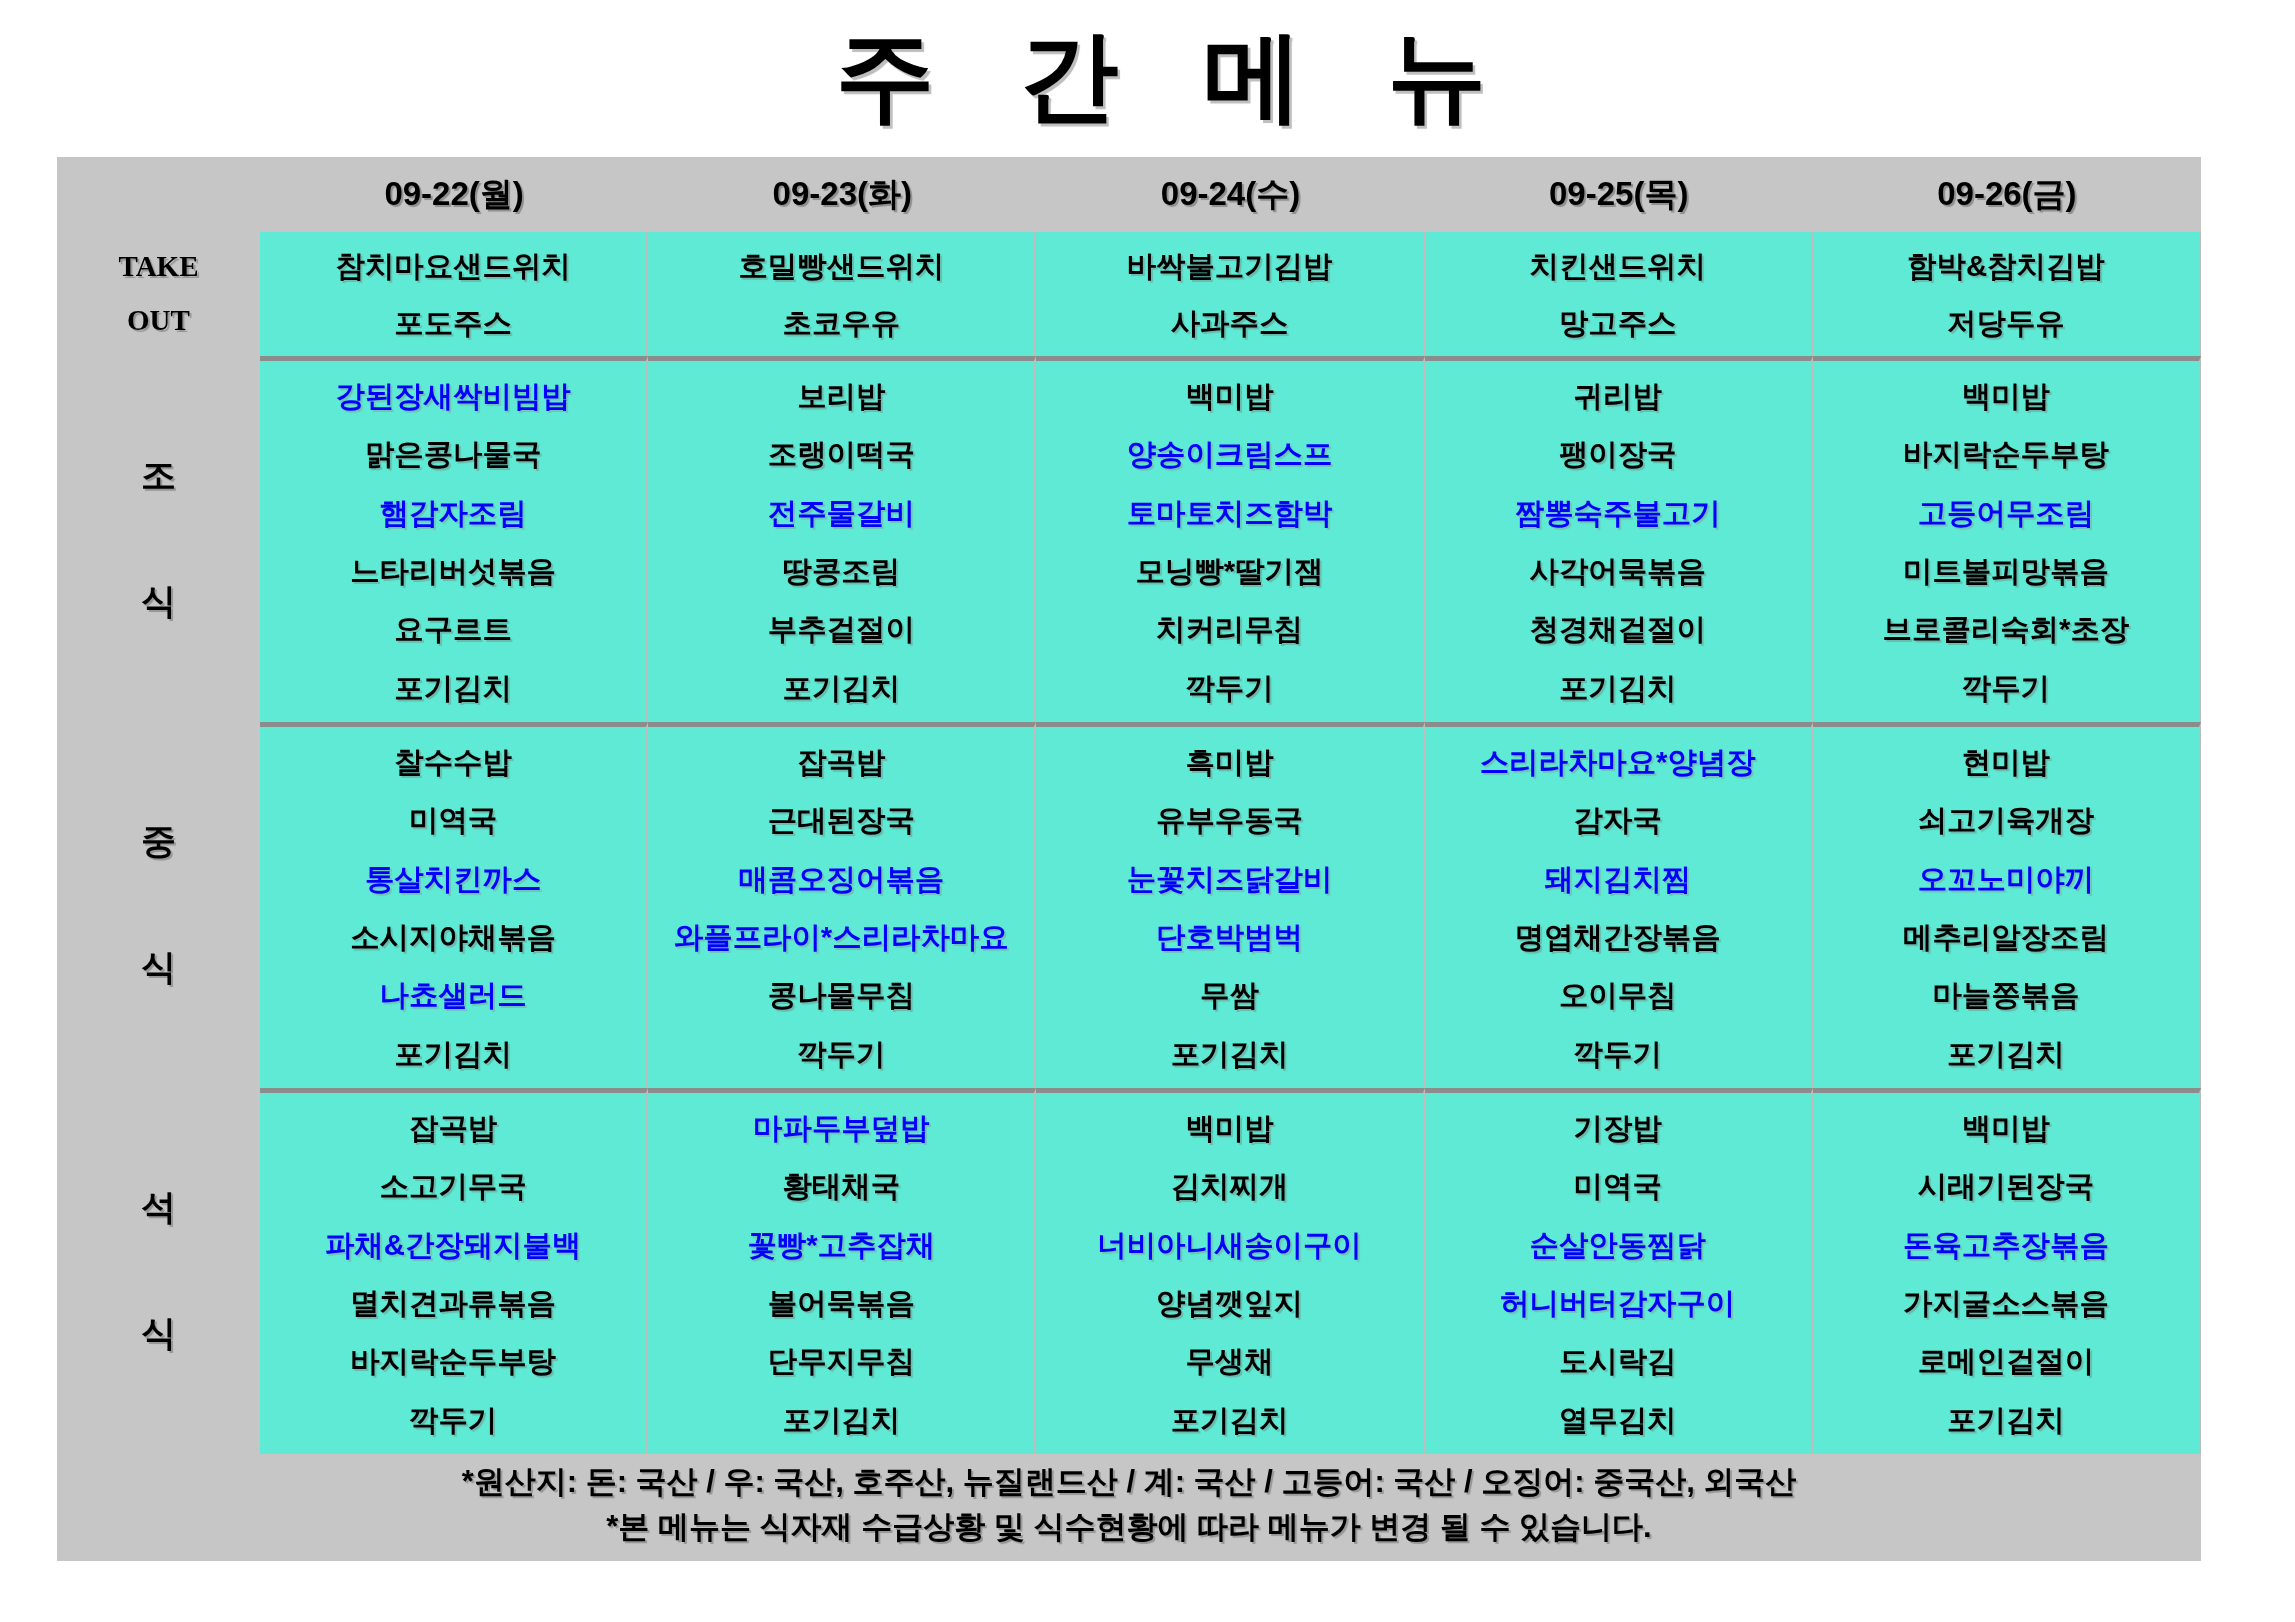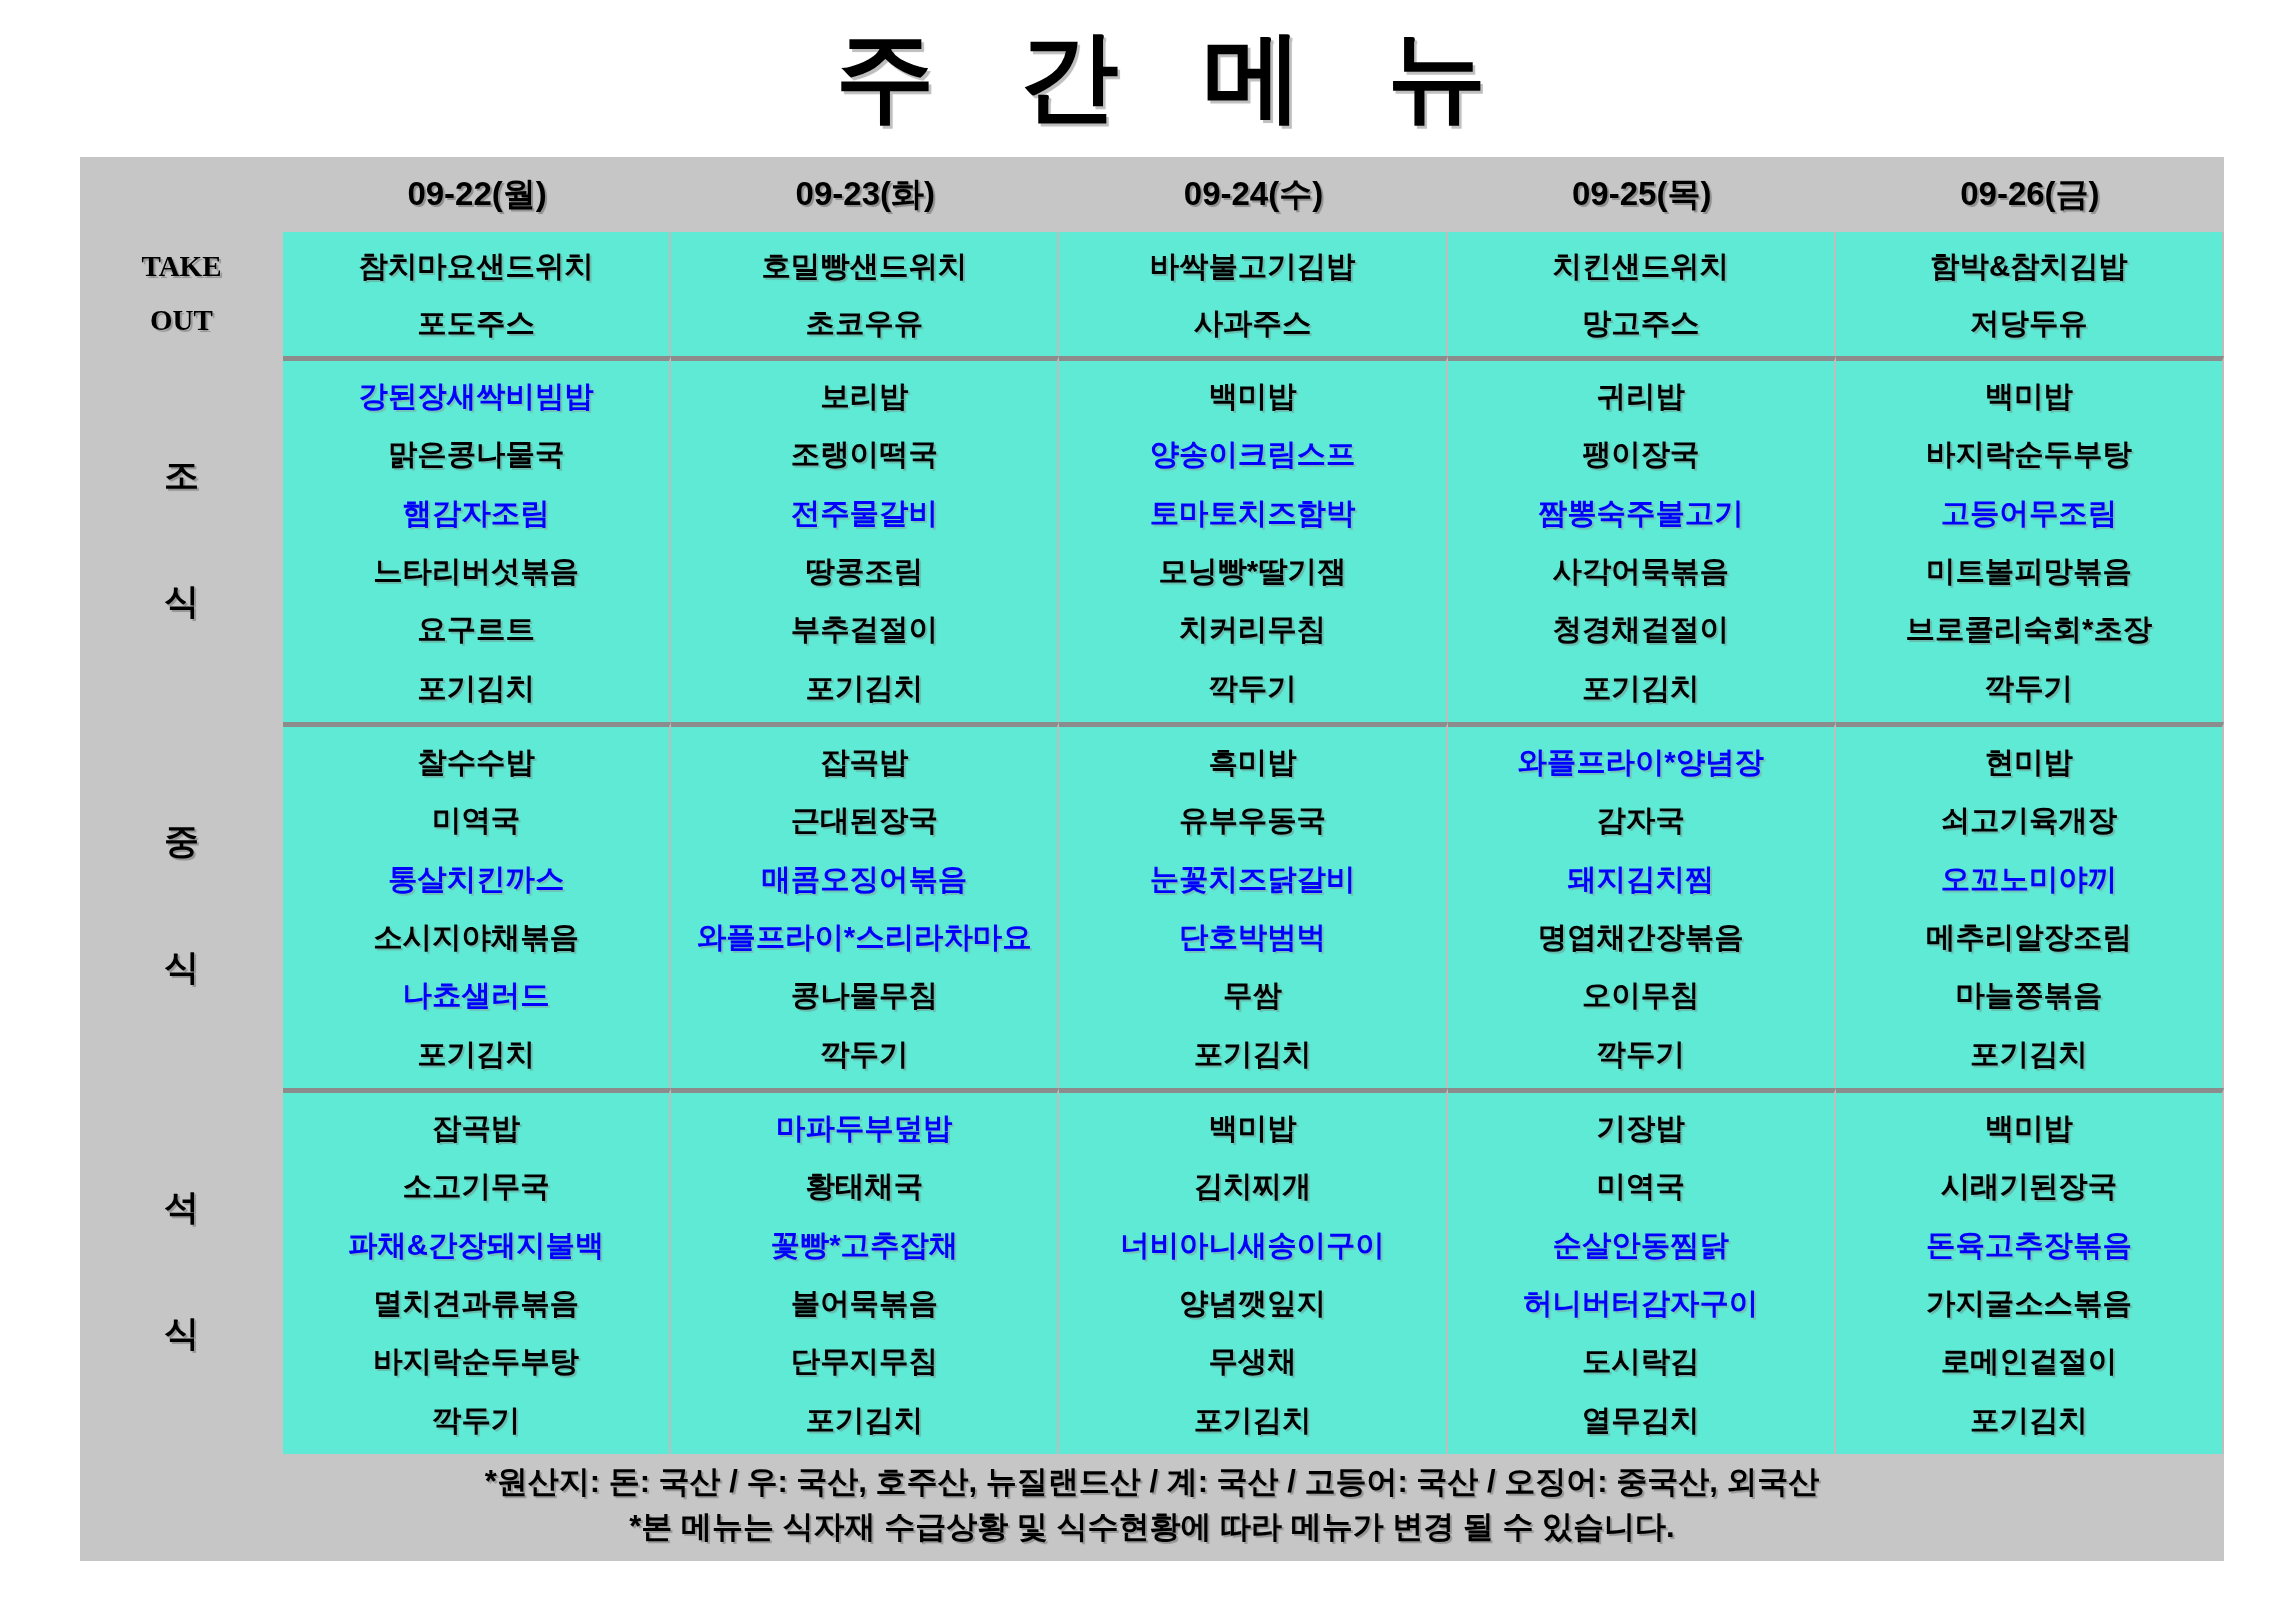--- a/index.html
+++ b/index.html
@@ -14,21 +14,21 @@
     --cellborder:#bdbdbd;
     --hl:#0000ff;
   }
   #title{
     position:absolute;top:11.8px;left:16px;width:100%;height:131px;
     display:flex;align-items:center;justify-content:center;
     font-size:99px;letter-spacing:5.2px;word-spacing:47px;
     text-shadow:2.6px 2.6px 0.7px rgba(110,110,110,0.45);
   }
   #menu-table{
-    position:absolute;left:80px;top:157px;width:2144px;height:1406px;
+    position:absolute;left:57px;top:157px;width:2144px;height:1406px;
     display:grid;
     grid-template-columns:203px repeat(5,1fr);
     grid-template-rows:75px 124px 366px 366px 366px 107px;
   }
   #menu-table > div{box-sizing:border-box;}
   .band{background:var(--band);}
   .date-cell{
     display:flex;align-items:center;justify-content:center;
     font-size:33px;text-shadow:2px 2px 0.7px rgba(90,90,90,0.5);
   }
@@ -160,21 +160,21 @@
     </div>
   <div class="day-cell sep-top">
       <div class="menu-item">흑미밥</div>
       <div class="menu-item">유부우동국</div>
       <div class="menu-item hl">눈꽃치즈닭갈비</div>
       <div class="menu-item hl">단호박범벅</div>
       <div class="menu-item">무쌈</div>
       <div class="menu-item">포기김치</div>
     </div>
   <div class="day-cell sep-top">
-      <div class="menu-item hl">와플프라이*양념장</div>
+      <div class="menu-item hl">스리라차마요*양념장</div>
       <div class="menu-item">감자국</div>
       <div class="menu-item hl">돼지김치찜</div>
       <div class="menu-item">명엽채간장볶음</div>
       <div class="menu-item">오이무침</div>
       <div class="menu-item">깍두기</div>
     </div>
   <div class="day-cell sep-top">
       <div class="menu-item">현미밥</div>
       <div class="menu-item">쇠고기육개장</div>
       <div class="menu-item hl">오꼬노미야끼</div>

